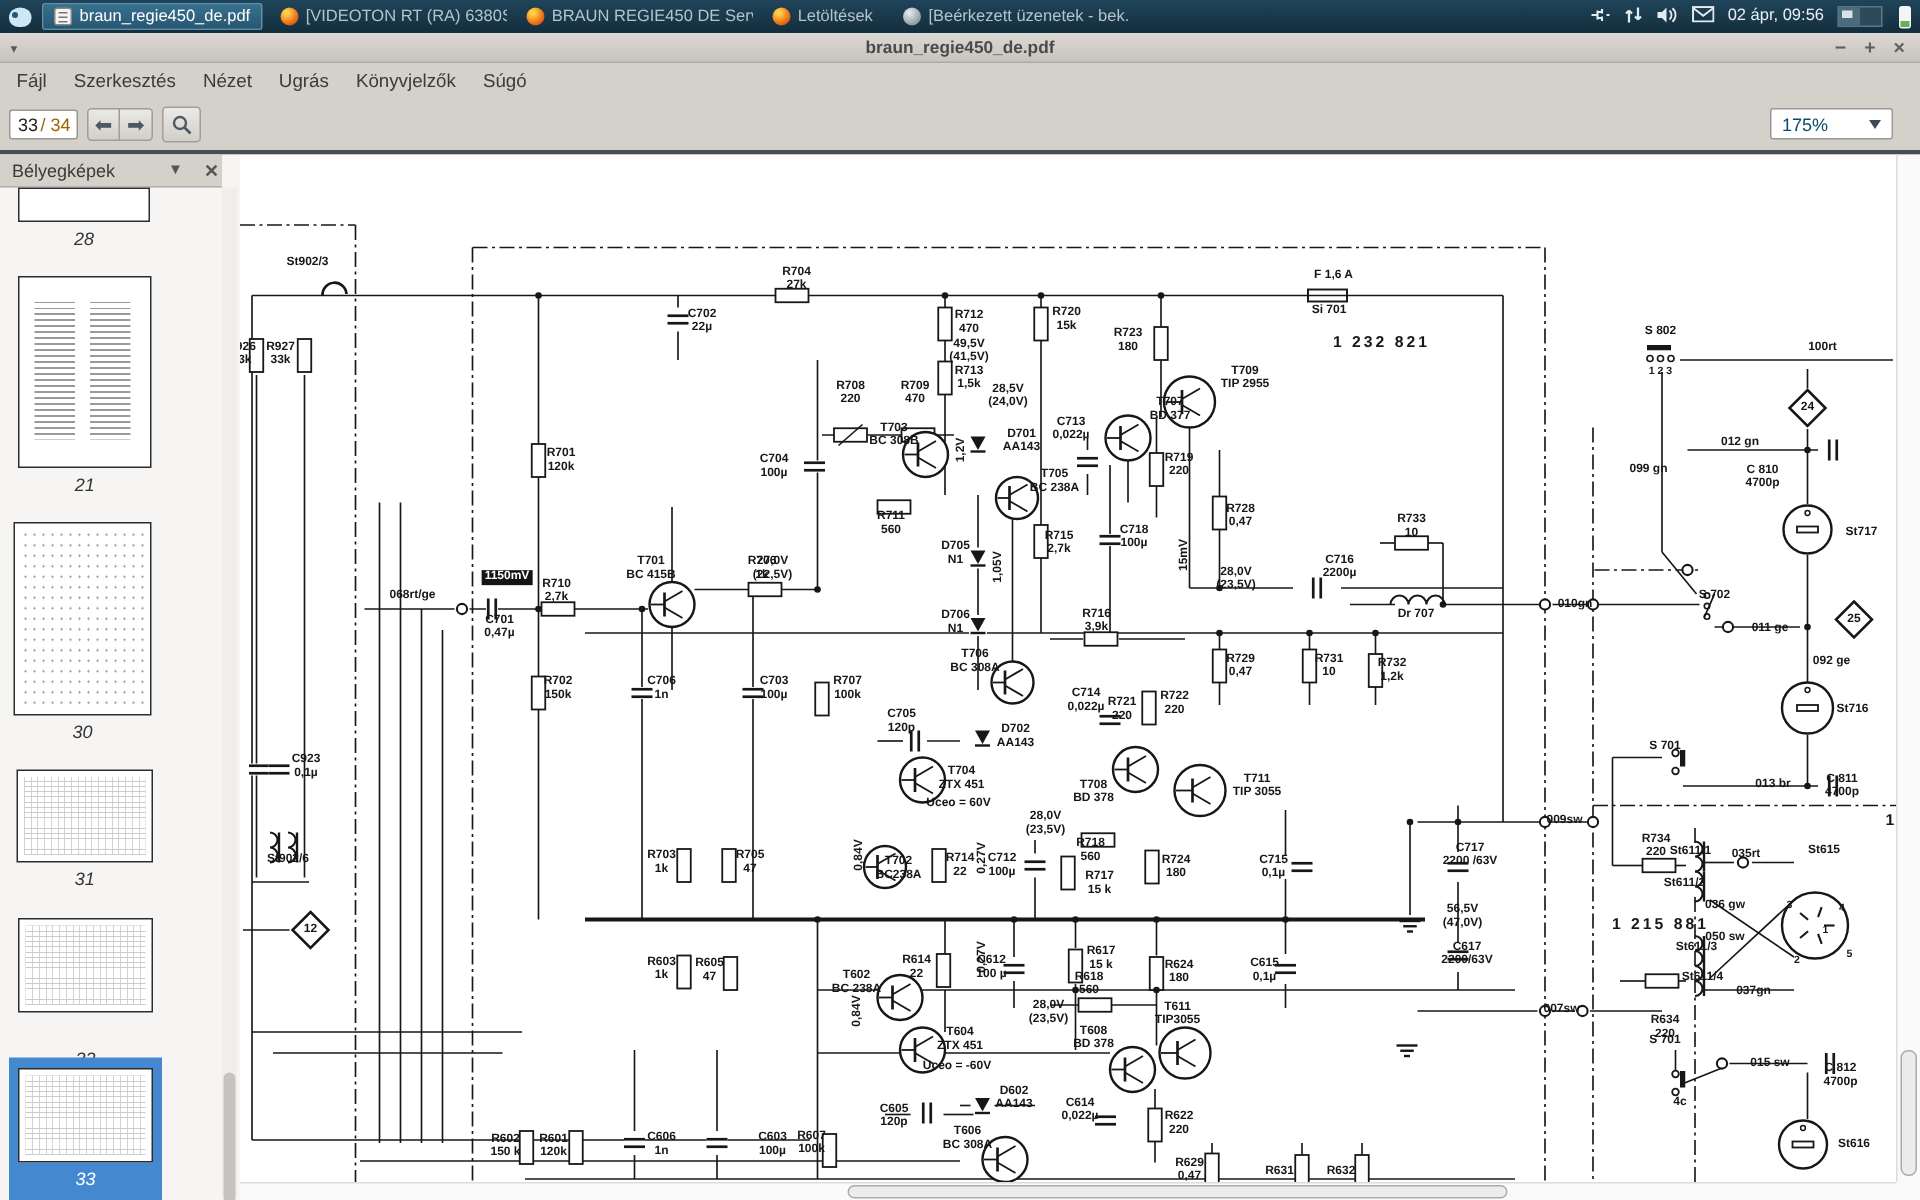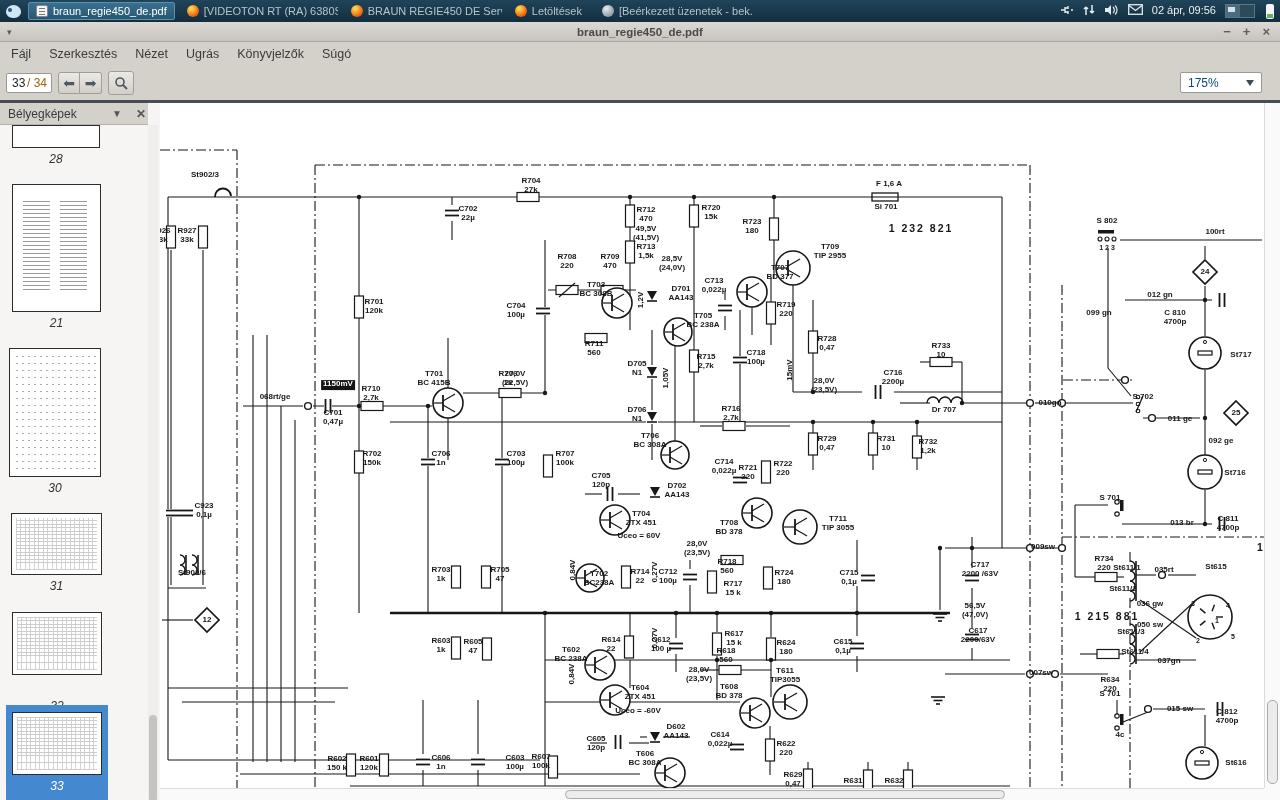--- a/index.html
+++ b/index.html
@@ -744,21 +744,21 @@
       <div class="lb" style="left: 664px; top: 283px;">28,0V
 (23,5V)</div>
       <div class="lb" style="left: 733px; top: 275px;">C716
 2200µ</div>
       <div class="lb" style="left: 781px; top: 248px;">R733
 10</div>
       <div class="lb" style="left: 784px; top: 307px;">Dr 707</div>
       <div class="lb" style="left: 477px; top: 312px;">D706
 N1</div>
       <div class="lb" style="left: 571px; top: 311px;">R716
-2,7k</div>
+3,9k</div>
       <div class="lb" style="left: 490px; top: 338px;">T706
 BC 308A</div>
       <div class="lb" style="left: 667px; top: 341px;">R729
 0,47</div>
       <div class="lb" style="left: 726px; top: 341px;">R731
 10</div>
       <div class="lb" style="left: 768px; top: 344px;">R732
 1,2k</div>
       <div class="lb" style="left: 405px; top: 356px;">R707
 100k</div>

